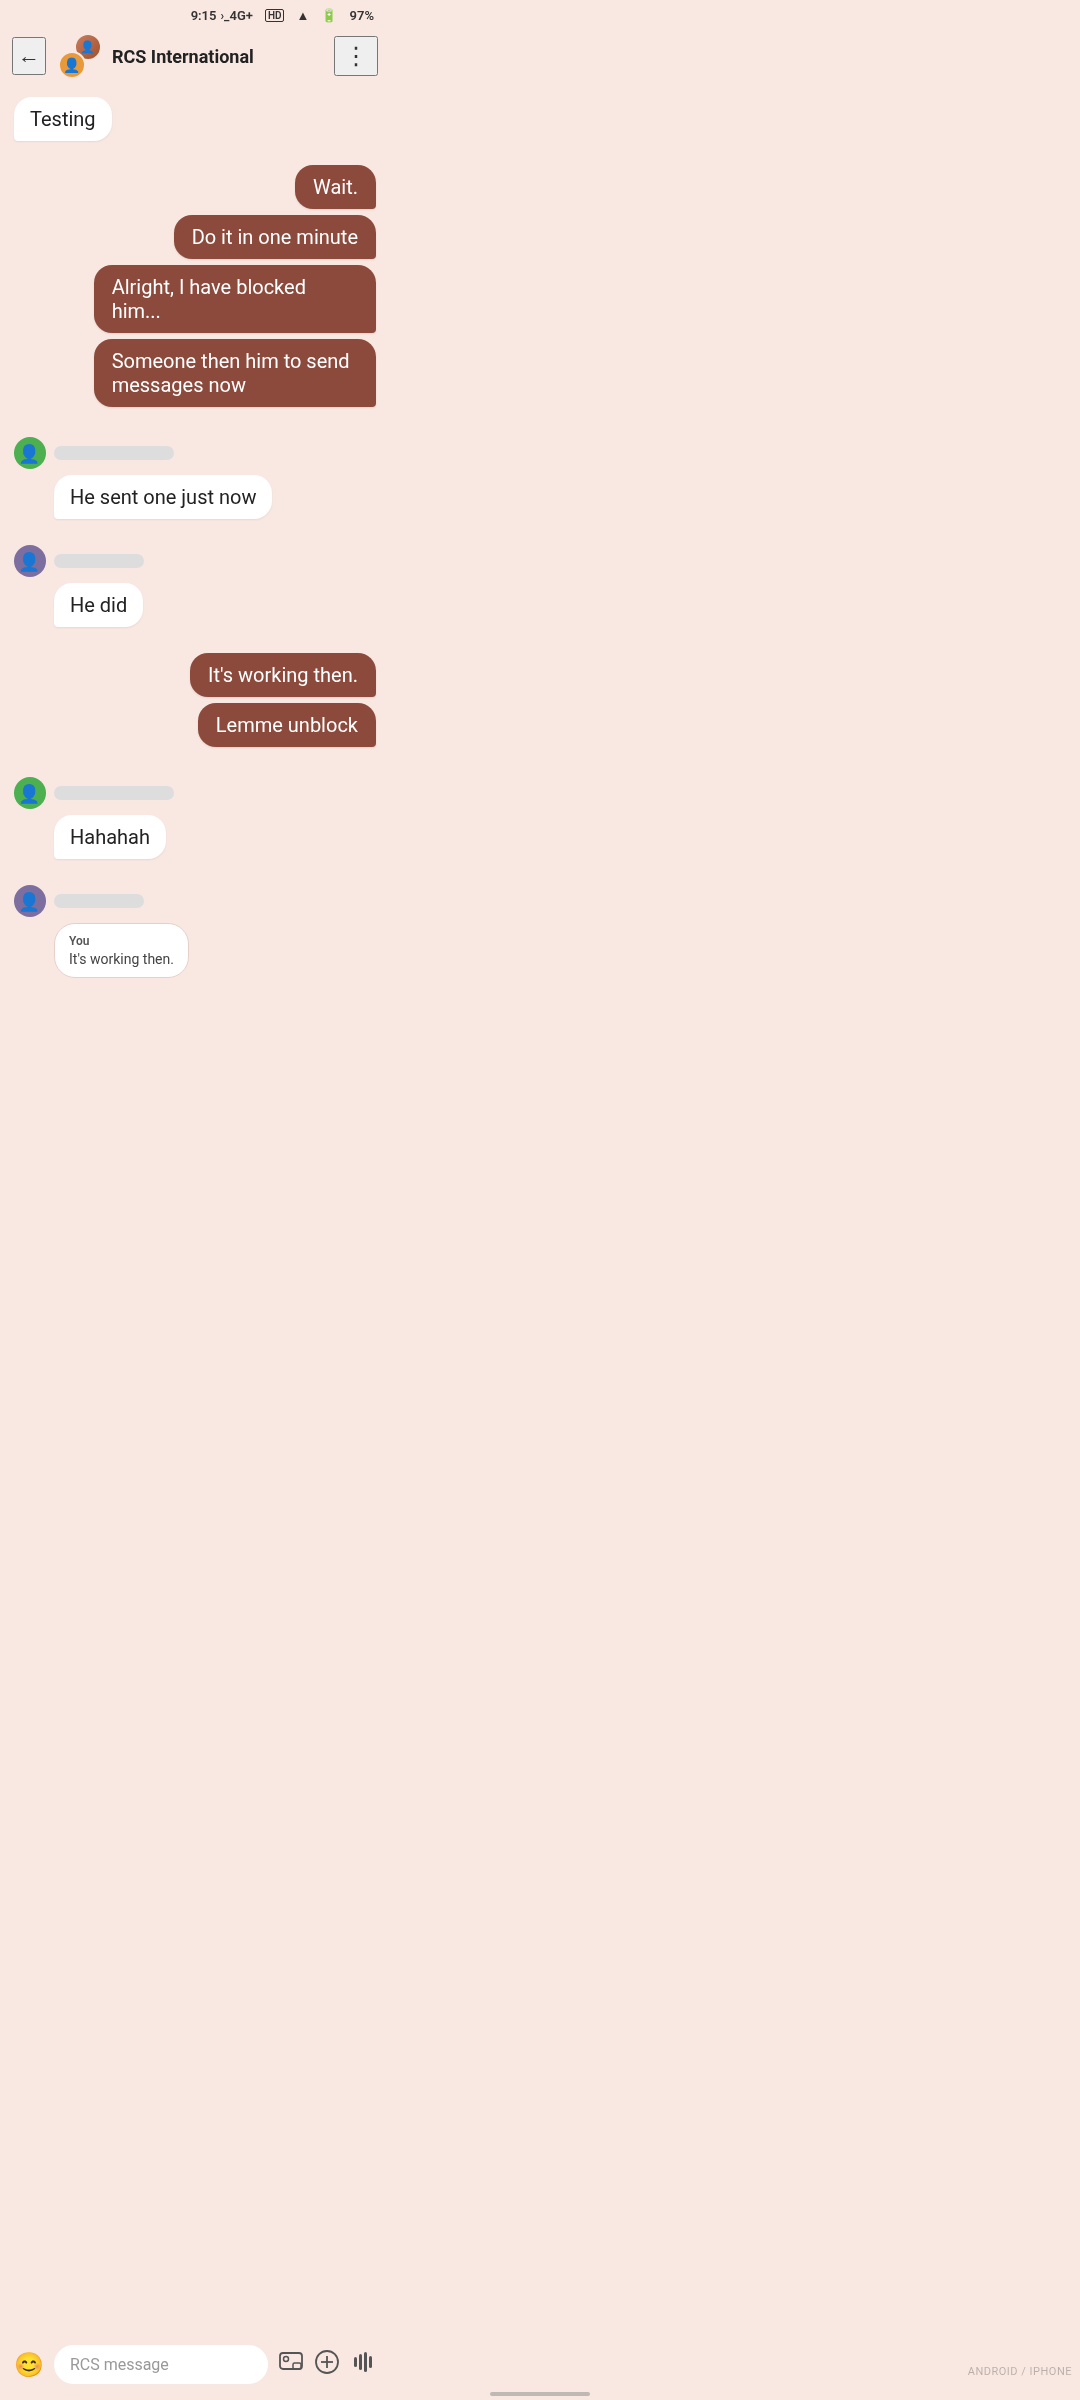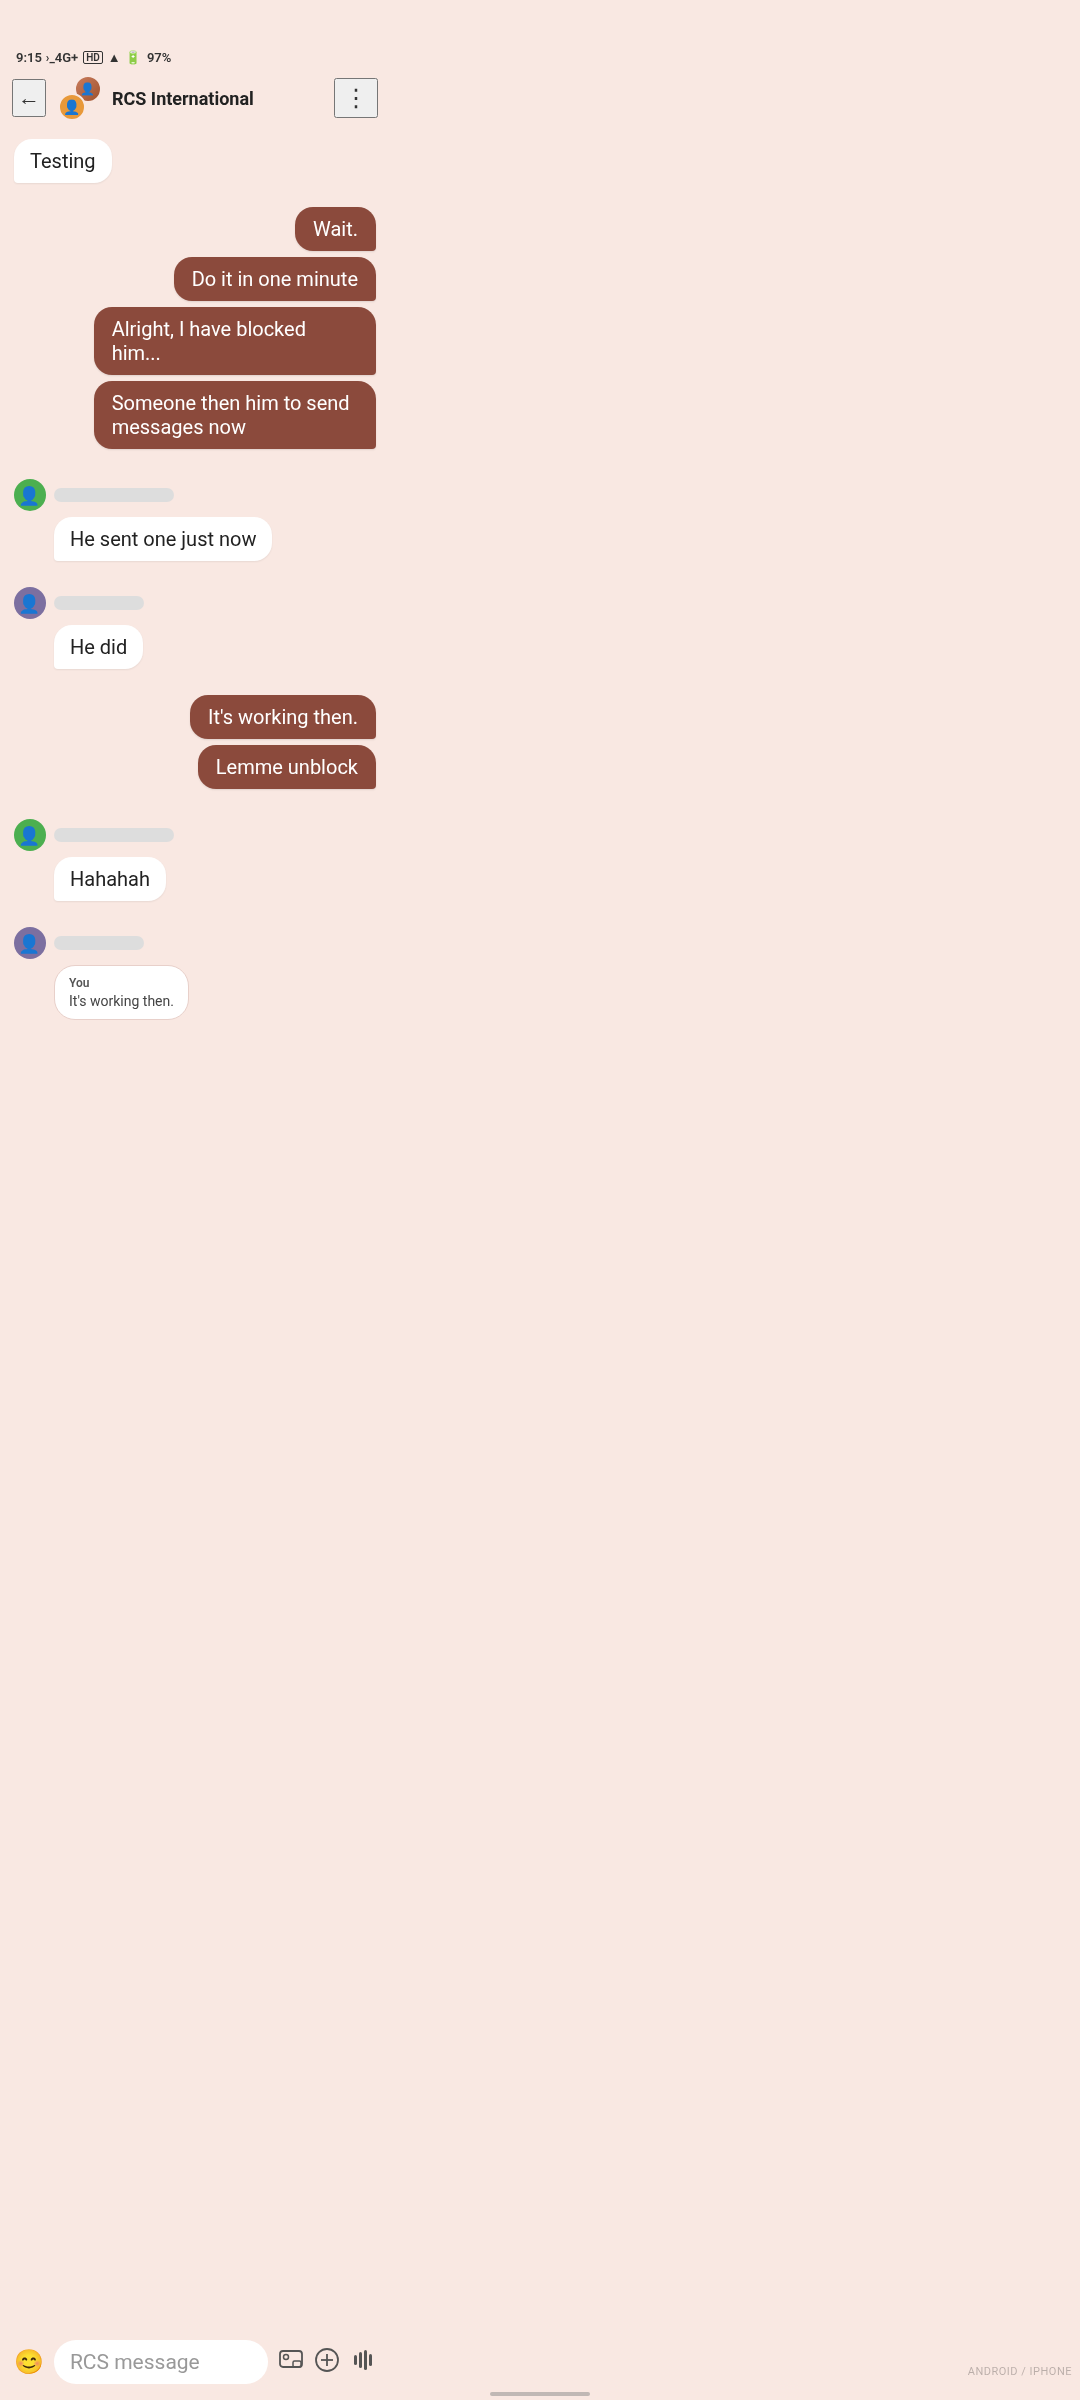--- a/index.html
+++ b/index.html
@@ -10,30 +10,29 @@
       min-height: 866px;
       background-color: #f9e8e2;
       font-family: 'Roboto', Arial, sans-serif;
       position: relative;
       overflow-x: hidden;
     }
 
     
     .status-bar {
       display: flex;
-      justify-content: flex-start;
+      justify-content: flex-end;
       align-items: center;
       padding: 8px 16px 4px;
       font-size: 13px;
       font-weight: 600;
       color: #333;
-      margin-top: 42px;
     }
     .status-left { display: flex; align-items: center; gap: 4px; }
-    .status-right { display: flex; align-items: center; gap: 5px; font-size: 13px; }
+    .status-right { display: flex; align-items: center; gap: 12px; font-size: 13px; }
 
     
     .top-bar {
       display: flex;
       align-items: center;
       padding: 6px 12px 10px;
       gap: 10px;
     }
     .back-btn {
       font-size: 22px;
@@ -179,21 +178,21 @@
     .input-emoji {
       font-size: 24px;
       cursor: pointer;
       color: #555;
     }
     .input-field {
       flex: 1;
       background: #fff;
       border-radius: 24px;
       padding: 10px 16px;
-      font-size: 21px;
+      font-size: 16px;
       color: #999;
       border: none;
       outline: none;
     }
     .input-icon {
       font-size: 22px;
       cursor: pointer;
       color: #555;
     }
 

